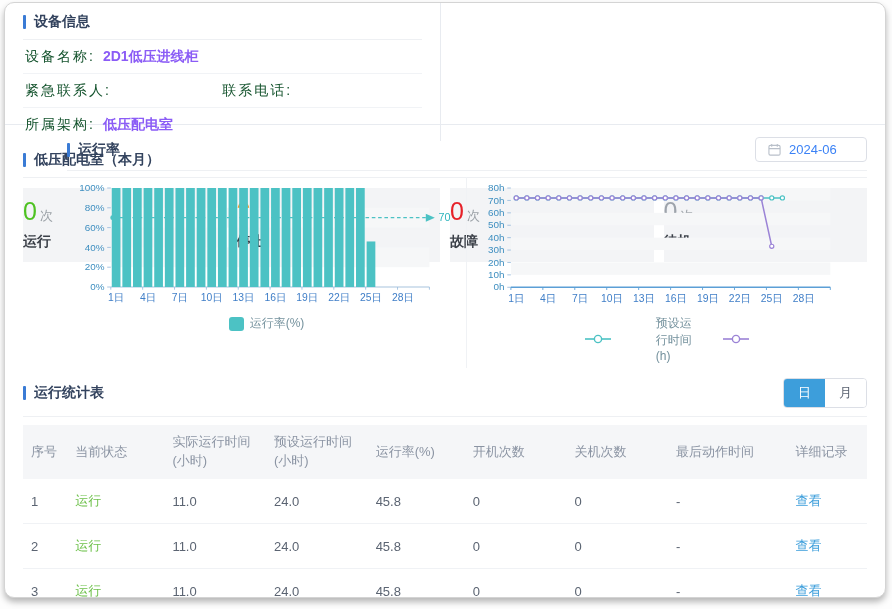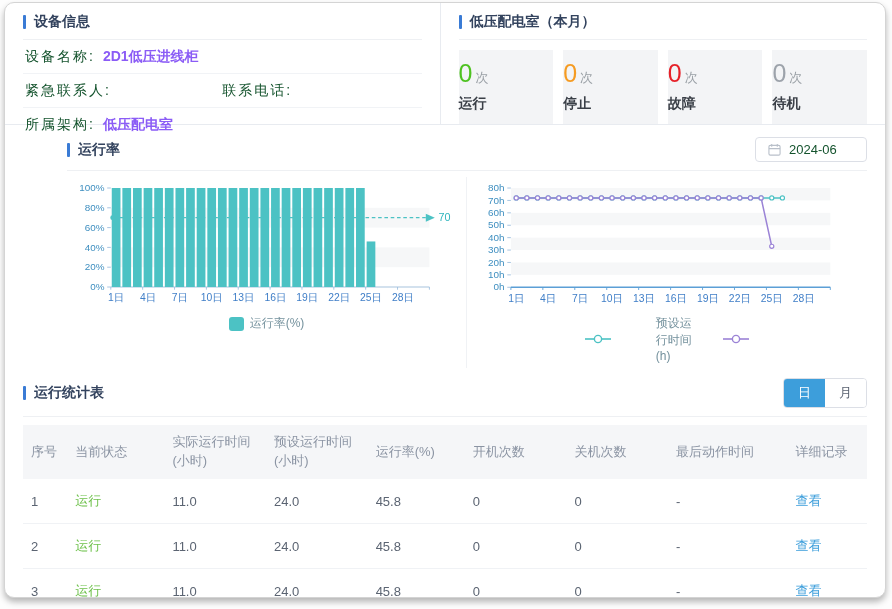--- a/index.html
+++ b/index.html
@@ -5,21 +5,21 @@
   html,body{margin:0;padding:0;background:#fdfdfd;width:892px;height:609px;overflow:hidden;
     font-family:"Liberation Sans","DejaVu Sans",sans-serif;}
   .card{position:absolute;left:4px;top:2px;width:880px;height:594px;background:#fff;
     border:1px solid #d4d4d4;border-radius:10px;box-shadow:0 4px 6px rgba(0,0,0,.28);overflow:hidden;}
   
   .sec-title{margin:0;font-size:14px;color:#33435e;font-weight:700;display:flex;align-items:center;}
   .sec-title::before{content:"";width:3px;height:14px;background:#3a7bd5;margin-right:8px;border-radius:1px;}
   .sec-head{display:flex;justify-content:space-between;align-items:center;
     border-bottom:1px solid #eef0f3;padding:8px 0 8px;}
   
-  .top{display:flex;border-bottom:1px solid #e8ebf0;height:121px;}
+  .top{display:flex;border-bottom:1px solid #e8ebf0;height:121px;flex-direction:column;}
   .panel{padding:2px 18px 0;box-sizing:border-box;}
   .device{width:49.5%;border-right:1px solid #e8ebf0;}
   .status{flex:1;}
   .frow{display:flex;align-items:center;padding:8px 2px 7px;border-bottom:1px solid #f1f3f6;font-size:14px;}
   .frow:last-child{border-bottom:none;}
   .flabel{color:#14532d;margin-right:8px;letter-spacing:2px;}
   .fvalue{color:#8b5cf6;font-weight:700;}
   .citem{width:50%;display:flex;align-items:center;}
   .stats{display:flex;gap:10px;margin-top:10px;}
   .stat{flex:1;background:#f3f4f6;text-align:left;padding:9px 0 11px;}
@@ -31,21 +31,21 @@
   .charts{display:flex;padding-top:6px;}
   .chartbox{width:50%;box-sizing:border-box;padding:2px 6px 0;}
   .chartbox.left{border-right:1px solid #f0f2f5;}
   .chartbox svg{width:100%;display:block;}
   .legend{display:flex;justify-content:center;gap:20px;align-items:center;
     font-size:12px;color:#74919d;padding:1px 0 5px;}
   .lg-item{display:flex;align-items:center;gap:6px;}
   .lg-sq{width:15px;height:14px;border-radius:3px;display:inline-block;}
   
   .datepicker{display:flex;align-items:center;gap:8px;border:1px solid #dcdfe6;border-radius:4px;
-    padding:4px 12px;font-size:13px;color:#14532d;background:#fff;min-width:86px;cursor:pointer;}
+    padding:4px 12px;font-size:13px;color:#3b82f6;background:#fff;min-width:86px;cursor:pointer;}
   .cal{width:13px;height:13px;flex:0 0 auto;}
   .head-controls{display:flex;gap:10px;align-items:center;}
   .toggle{display:flex;border:1px solid #dcdfe6;border-radius:4px;overflow:hidden;}
   .tbtn{padding:5px 14px;font-size:13px;color:#5a6270;background:#fff;cursor:pointer;}
   .tbtn.active{background:#3d9edb;color:#fff;}
   
   .tablesec{padding:2px 18px 0;}
   table{width:100%;border-collapse:collapse;margin-top:8px;font-size:13px;table-layout:fixed;}
   thead th{background:#f5f6f8;color:#8b94a3;font-weight:400;text-align:left;
     padding:8px 8px;line-height:1.45;vertical-align:middle;}

